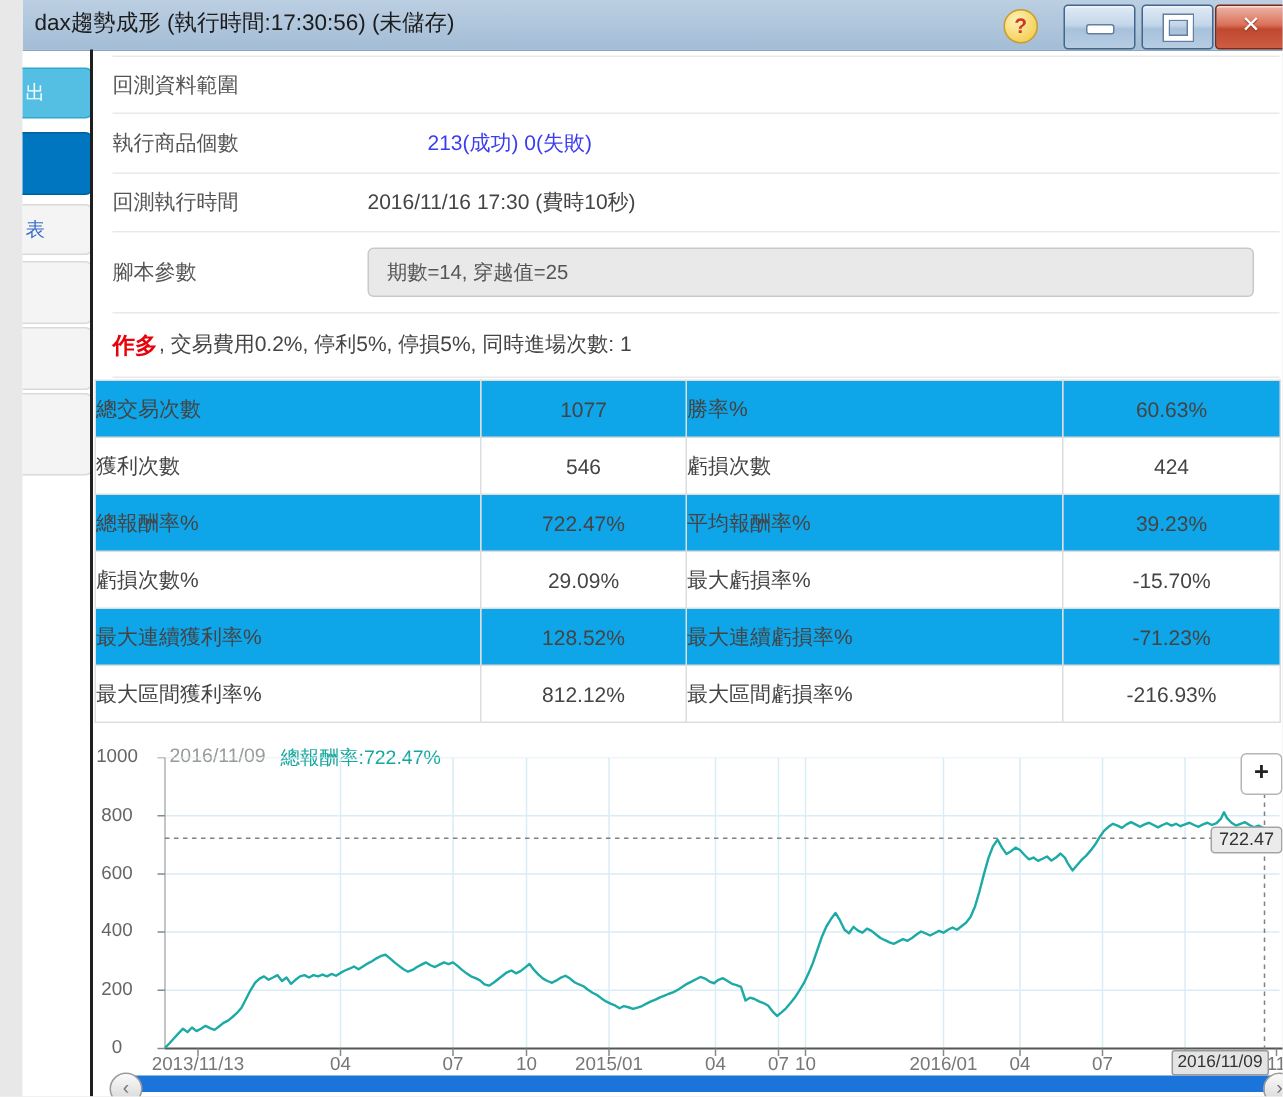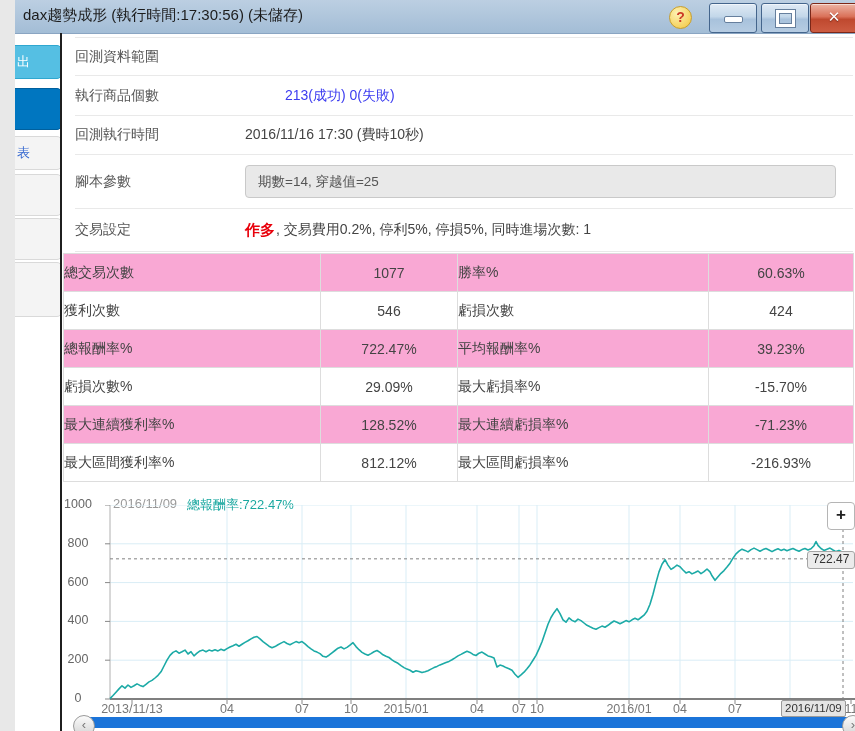--- a/index.html
+++ b/index.html
@@ -39,21 +39,21 @@
   .info-label{width:170px;font-size:14px;color:#555;flex:none;}
   .info-value{font-size:14px;color:#444;}
   .info-value.link{color:#3c3cf0;cursor:pointer;}
   .param-box{width:577px;height:31px;background:#e9e9e9;border:1px solid #c9c9c9;border-radius:4px;
     display:flex;align-items:center;padding-left:12px;color:#555;font-size:13.5px;}
   .trade-em{color:#e8000b;font-weight:bold;font-size:15px;margin-right:1px;}
 
   
   table.stats{position:absolute;left:48px;top:253px;width:790px;border-collapse:collapse;table-layout:fixed;}
   table.stats td{border:1px solid #ddd;height:37px;font-size:14px;color:#444;padding:0;}
-  table.stats tr.odd td{background:#f9a8d4;}
+  table.stats tr.odd td{background:#0ea5e9;}
   td.lbl{padding-left:12px;text-align:left;}
   td.val{text-align:center;}
   .red{color:#e8000b;}
 
   
   .legend-date{position:absolute;left:98px;top:496px;font-size:13px;color:#9a9a9a;}
   .legend-series{position:absolute;left:172px;top:496px;font-size:13px;color:#18a79f;}
   .ylabel{position:absolute;left:40px;width:46px;text-align:center;font-size:12.5px;color:#666;}
   .xlabel{position:absolute;top:702px;width:84px;text-align:center;font-size:12.5px;color:#777;z-index:1;}
   svg.chart{position:absolute;left:88px;top:505px;}
@@ -111,21 +111,20 @@
       </div>
       <div class="info-row" style="height: 38px;">
         <span class="info-label">回測執行時間</span>
         <span class="info-value">2016/11/16 17:30 (費時10秒)</span>
       </div>
       <div class="info-row" style="height: 53px;">
         <span class="info-label">腳本參數</span>
         <div class="param-box">期數=14, 穿越值=25</div>
       </div>
       <div class="info-row" style="height: 42px;">
-        <span class="info-label">交易設定</span>
         <span class="trade-em">作多</span>
         <span class="info-value">, 交易費用0.2%, 停利5%, 停損5%, 同時進場次數: 1</span>
       </div>
     </div>
 
   <table class="stats" id="stats">
       <colgroup>
     <col style="width:257px">
         <col style="width:137px">
         <col style="width:251px">

